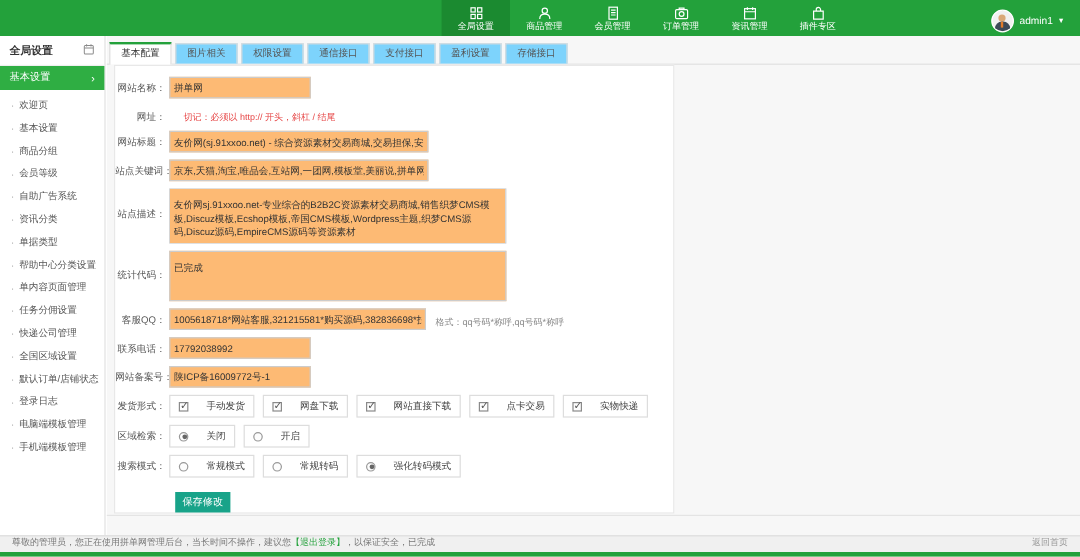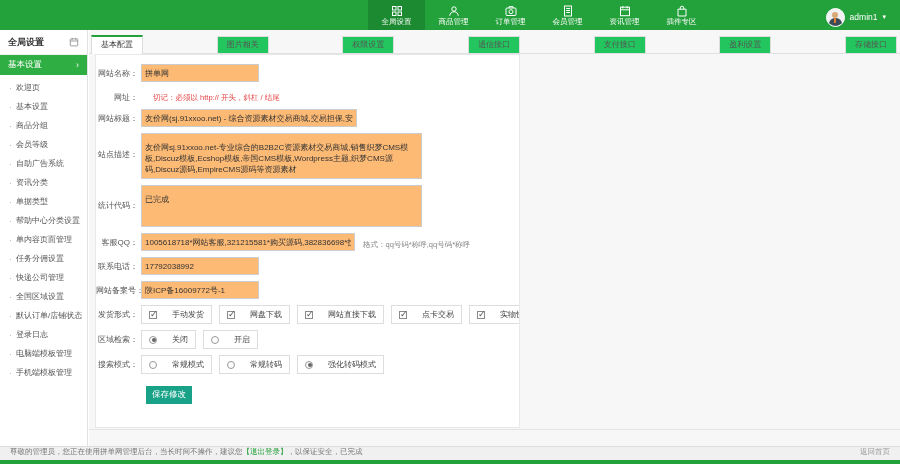--- a/index.html
+++ b/index.html
@@ -26,24 +26,24 @@
   .sidebar { position:absolute; top:30px; left:0; width:88px; bottom:18px; background:#fff; border-right:1px solid #e2e2e2; }
   .sb-head { height:25px; display:flex; align-items:center; justify-content:space-between; padding:0 8px; border-bottom:1px solid #efefef; }
   .sb-head .t { font-size:9px; font-weight:bold; color:#333; }
   .sb-sel { height:20px; background:#2fae43; color:#fff; display:flex; align-items:center; justify-content:space-between; padding:0 8px; font-size:8.5px; cursor:pointer; }
   .sb-sel .arr { font-size:9px; }
   .sb-list { list-style:none; padding-top:3px; }
   .sb-list li { height:19px; display:flex; align-items:center; gap:4px; padding-left:9px; font-size:8px; color:#555; cursor:pointer; white-space:nowrap; }
   .sb-list li .bu { color:#b5b5b5; font-size:9px; }
   
   .main { position:absolute; top:30px; left:89px; right:0; bottom:18px; background:#f7f7f7; }
-  .tabbar { height:24px; display:flex; align-items:flex-end; border-bottom:1px solid #e0e0e0; padding-left:2px;justify-content:space-between; }
-  .tab { height:17px; line-height:15px; padding:0 9px; font-size:8px; color:#555; background:#22c55e; border:1px solid #ddd; border-bottom:none; margin-right:3px; cursor:pointer; white-space:nowrap; }
+  .tabbar { height:24px; display:flex; align-items:flex-end; border-bottom:1px solid #e0e0e0; padding-left:2px; }
+  .tab { height:17px; line-height:15px; padding:0 9px; font-size:8px; color:#555; background:#7dd3fc; border:1px solid #ddd; border-bottom:none; margin-right:3px; cursor:pointer; white-space:nowrap; }
   .tab.active { background:#fff; border-top:2px solid #23a13b; color:#333; height:19px; margin-bottom:-1px; line-height:16px; }
-  .panel { position:absolute; left:6px; top:24px; width:425px; bottom:18px; background:#fff; border:1px solid #e8e8e8; padding:9px 0 0 0; overflow:hidden; }
+  .panel { position:absolute; left:6px; top:24px; width:467px; bottom:18px; background:#fff; border:1px solid #e8e8e8; padding:9px 0 0 0; overflow:hidden; }
   .main-divider { position:absolute; left:0; right:0; top:399px; border-bottom:1px solid #e4e4e4; }
   
   .row { display:flex; align-items:flex-start; margin-bottom:6px; }
   .row .lab { width:42px; flex:0 0 42px; text-align:right; font-size:8px; color:#555; padding-top:4px; white-space:nowrap; }
   .row .ctl { margin-left:3px; display:flex; align-items:center; flex-wrap:nowrap; }
   input.txt, textarea.txa { border:1px solid #ccc; font-size:8px; color:#333; padding:8px 3px; font-family:"Liberation Sans","DejaVu Sans",sans-serif; background:#fdba74; outline:none; }
   input.txt { height:17px; }
   .w-s { width:118px; } .w-m { width:216px; } .w-q { width:214px; }
   textarea.txa { width:281px; resize:none; line-height:11px; }
   .h-desc { height:46px; } .h-stat { height:42px; }
@@ -82,37 +82,37 @@
           <svg width="12" height="12" viewBox="0 0 12 12" fill="none" stroke="#fff" stroke-width="1">
             <circle cx="6" cy="4" r="2.2"></circle>
             <path d="M1.8 10.8c0-2.6 1.9-4 4.2-4s4.2 1.4 4.2 4"></path>
           </svg>
         </span>
       <span class="lbl">商品管理</span>
     </div>
     <div class="nav-item">
       <span>
           <svg width="12" height="12" viewBox="0 0 12 12" fill="none" stroke="#fff" stroke-width="1">
-            <rect x="1" y="3" width="10" height="7.5" rx="1"></rect>
-            <circle cx="6" cy="6.7" r="2"></circle>
-            <path d="M4 3V1.7h4V3"></path>
-          </svg>
-        </span>
-      <span class="lbl">订单管理</span>
-    </div>
-    <div class="nav-item">
-      <span>
-          <svg width="12" height="12" viewBox="0 0 12 12" fill="none" stroke="#fff" stroke-width="1">
             <rect x="2.5" y="1" width="7" height="10"></rect>
             <line x1="4.2" y1="3.5" x2="8" y2="3.5"></line>
             <line x1="4.2" y1="5.5" x2="8" y2="5.5"></line>
             <line x1="4.2" y1="7.5" x2="8" y2="7.5"></line>
           </svg>
         </span>
       <span class="lbl">会员管理</span>
+    </div>
+    <div class="nav-item">
+      <span>
+          <svg width="12" height="12" viewBox="0 0 12 12" fill="none" stroke="#fff" stroke-width="1">
+            <rect x="1" y="3" width="10" height="7.5" rx="1"></rect>
+            <circle cx="6" cy="6.7" r="2"></circle>
+            <path d="M4 3V1.7h4V3"></path>
+          </svg>
+        </span>
+      <span class="lbl">订单管理</span>
     </div>
     <div class="nav-item">
       <span>
           <svg width="12" height="12" viewBox="0 0 12 12" fill="none" stroke="#fff" stroke-width="1">
             <rect x="1.5" y="2.2" width="9" height="8.5"></rect>
             <line x1="3.8" y1="1" x2="3.8" y2="3.4"></line>
             <line x1="8.2" y1="1" x2="8.2" y2="3.4"></line>
             <line x1="1.5" y1="4.8" x2="10.5" y2="4.8"></line>
           </svg>
         </span>
@@ -249,20 +249,26 @@
       </span>
     </div>
     
     <div class="row">
       <span class="lab">网站标题：</span>
       <span class="ctl">
           <input class="txt w-m" type="text" value="友价网(sj.91xxoo.net) - 综合资源素材交易商城,交易担保,安全放心" style="">
         </span>
     </div>
     
+    <div class="row">
+      <span class="lab">站点关键词：</span>
+      <span class="ctl">
+          <input class="txt w-m" type="text" value="京东,天猫,淘宝,唯品会,互站网,一团网,模板堂,美丽说,拼单网" style="">
+        </span>
+    </div>
     
     <div class="row">
       <span class="lab" style="padding-top:16px">站点描述：</span>
       <span class="ctl">
           <textarea class="txa h-desc" style="">友价网sj.91xxoo.net-专业综合的B2B2C资源素材交易商城,销售织梦CMS模板,Discuz模板,Ecshop模板,帝国CMS模板,Wordpress主题,织梦CMS源码,Discuz源码,EmpireCMS源码等资源素材</textarea>
         </span>
     </div>
     
     <div class="row">
       <span class="lab" style="padding-top:15px">统计代码：</span>

